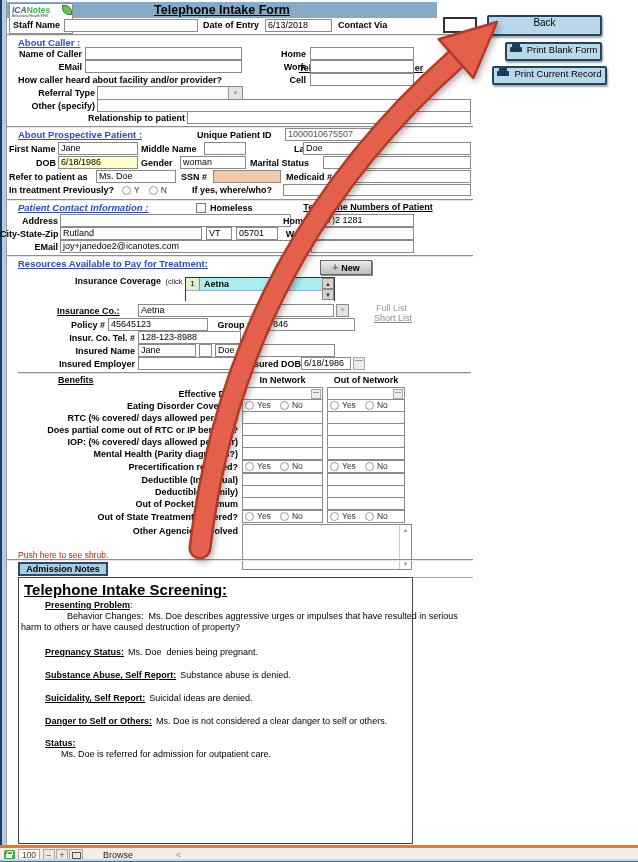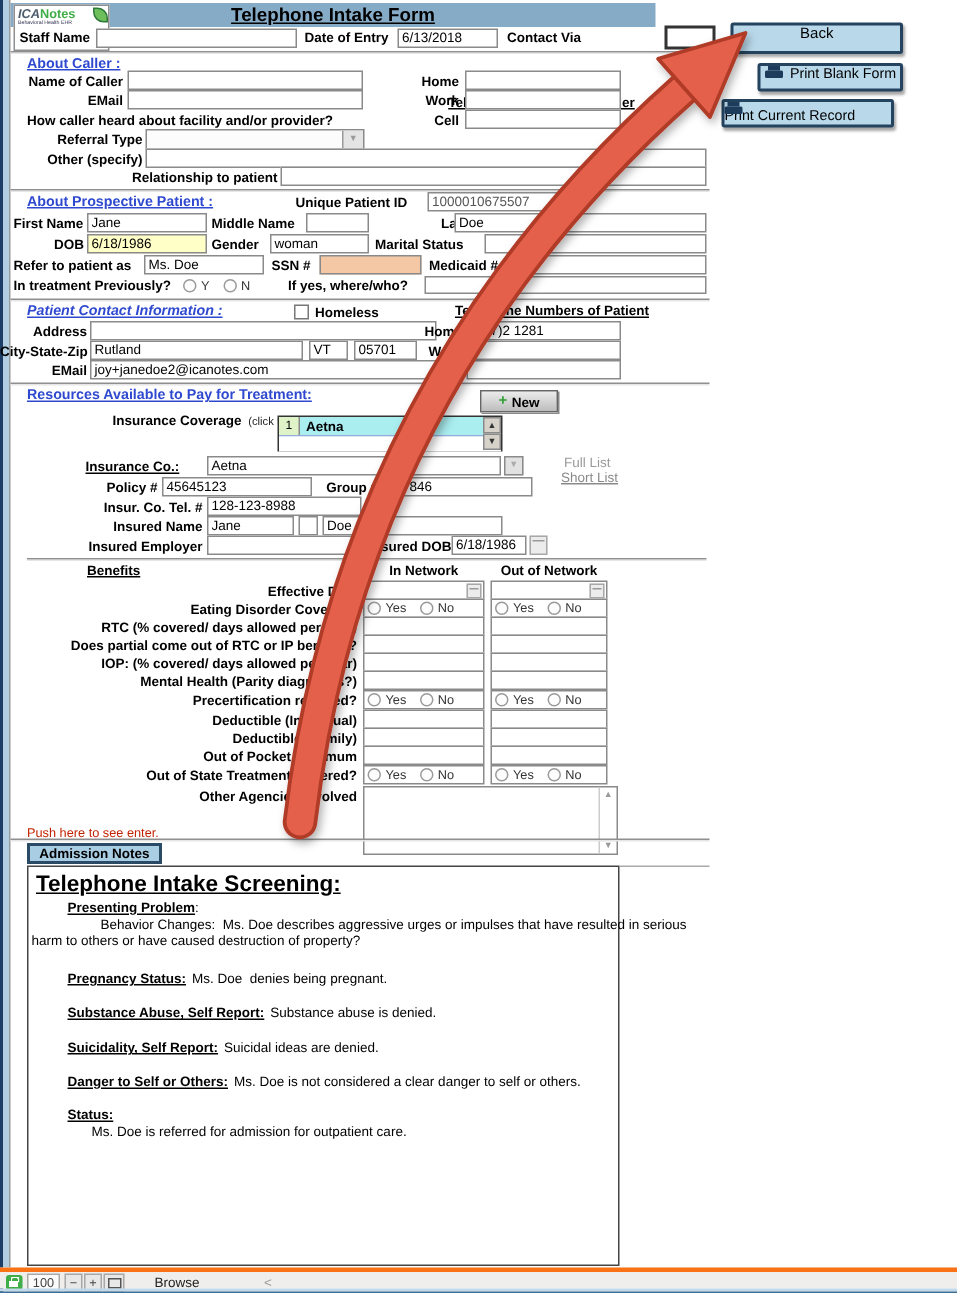--- a/index.html
+++ b/index.html
@@ -43,21 +43,21 @@
   </div>
   <div class="abs" style="left:7px;top:3px;width:430px;text-align:center;font-size:12.5px;font-weight:bold;text-decoration:underline;">Telephone Intake Form</div>
 
   <div class="btn" style="left:487px;top:15px;width:115px;height:21px;">
       <span>Back</span>
     </div>
   <div class="btn" style="left:505px;top:42px;width:97px;height:19px;">
       <span class="printer"></span>
       <span style="font-size:9.5px;">Print Blank Form</span>
     </div>
-  <div class="btn" style="left:481px;top:66px;width:115px;height:19px;flex-direction:column;">
+  <div class="btn" style="left:492px;top:66px;width:115px;height:19px;">
       <span class="printer"></span>
       <span style="font-size:9.5px;">Print Current Record</span>
     </div>
 
   <div class="lbl" style="left:13px;top:20px;">Staff Name</div>
   <div class="fld" style="left:64px;top:19px;width:134px;"></div>
   <div class="lbl" style="left:203px;top:20px;">Date of Entry</div>
   <div class="fld" style="left:265px;top:19px;width:67px;">6/13/2018</div>
   <div class="lbl" style="left:338px;top:20px;">Contact Via</div>
   <div class="fld" style="left:443px;top:17px;width:34px;height:16px;border:2px solid #333;"></div>
@@ -287,21 +287,21 @@
     </div>
 
   <div class="lbl r" style="left:8px;top:526px;width:230px;">Other Agencies Involved</div>
   <div class="abs" style="left:242px;top:524px;width:170px;height:46px;box-sizing:border-box;border:1px solid #8a8a8a;background:#fff;">
     <div class="abs" style="right:0;top:0;width:11px;height:100%;border-left:1px solid #ccc;">
       <div style="font-size:6px;color:#999;text-align:center;line-height:10px;">▲</div>
       <div style="position:absolute;bottom:0;width:100%;font-size:6px;color:#999;text-align:center;line-height:10px;">▼</div>
     </div>
   </div>
 
-  <div class="abs" style="left:18px;top:550px;font-size:8.5px;color:#c22200;white-space:nowrap;">Push here to see enter.</div>
+  <div class="abs" style="left:18px;top:550px;font-size:8.5px;color:#c22200;white-space:nowrap;">Push here to see shrub.</div>
 
   <div class="divider" style="left:7px;top:559px;width:466px;"></div>
 
   <div class="abs" style="left:18px;top:562px;width:90px;height:14px;box-sizing:border-box;background:#a9cde2;border:2px solid #2a4a66;display:flex;align-items:center;justify-content:center;">
     <span style="font-size:9px;font-weight:bold;white-space:nowrap;">Admission Notes</span>
   </div>
   <div class="abs" style="left:413px;top:577px;width:60px;height:1px;background:#aaa;"></div>
 
   <div class="abs" style="left:18px;top:577px;width:395px;height:267px;box-sizing:border-box;border:1px solid #444;background:#fff;">
     <div class="abs" style="left:5px;top:3px;font-size:15px;font-weight:bold;text-decoration:underline;white-space:nowrap;">Telephone Intake Screening:</div>

